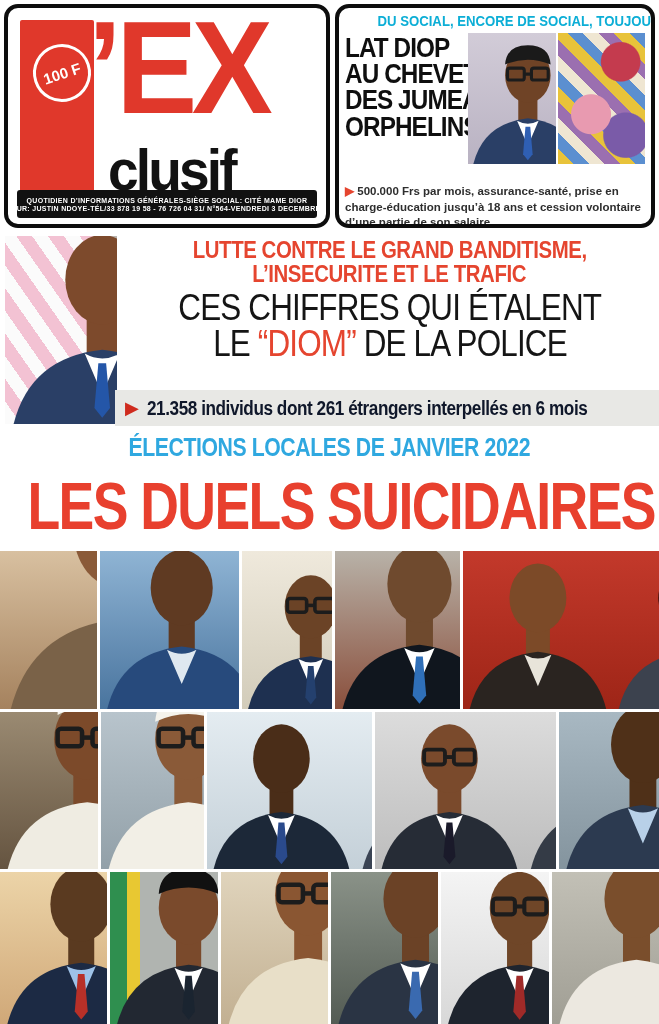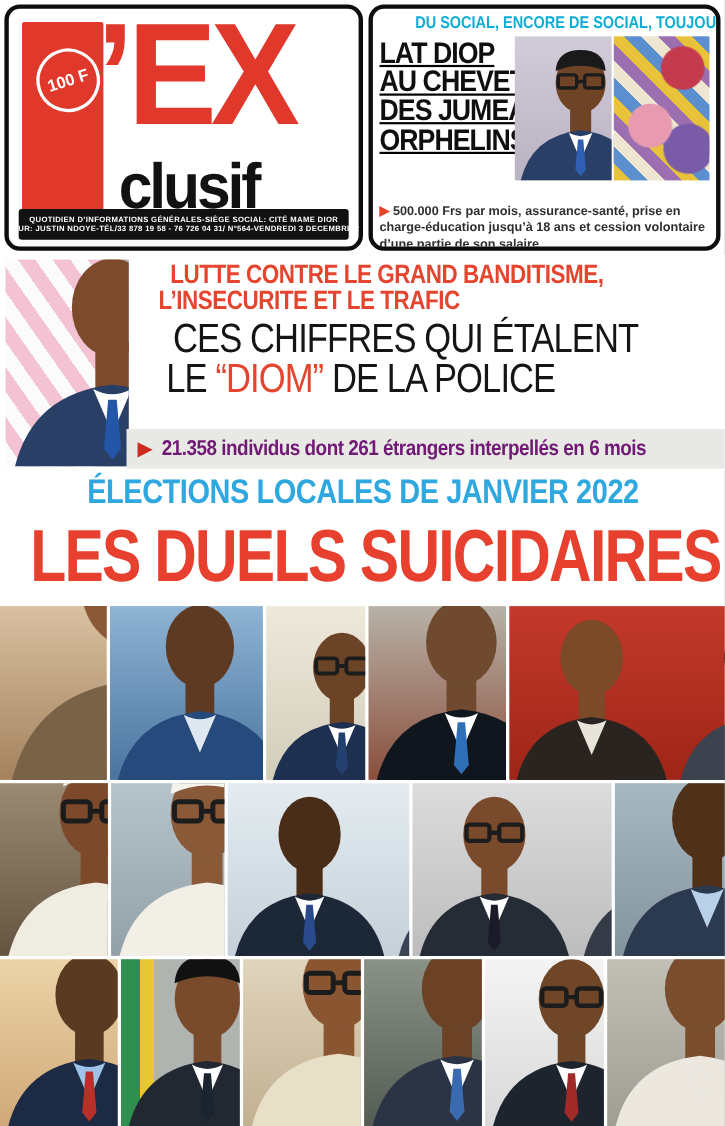--- a/index.html
+++ b/index.html
@@ -39,47 +39,47 @@
     border-radius:3px; color:#fff; display:flex; flex-direction:column;
     align-items:center; justify-content:center; gap:1px;
   }
   #masthead-bar div { font-size:7px; font-weight:bold; letter-spacing:.3px; white-space:nowrap; }
 
   #top-story {
     position:relative; flex:1; height:224px; background:#fff;
     border:4px solid #0d0d0d; border-radius:14px; overflow:hidden; padding:3px 6px;
   }
   #top-kicker { text-align:center; color:#0caed6; font-weight:bold; font-size:15.5px; margin-top:1px; }
-  #top-main { display:flex; margin-top:3px; height:131px;text-decoration:underline; }
+  #top-main { display:flex; margin-top:3px; height:131px; }
   #top-headline { width:41%; color:#0f0f0f; font-weight:bold; font-size:27px; line-height:.97; letter-spacing:-1px; padding-top:2px; }
   #top-headline div { transform:scaleX(.9); transform-origin:left; white-space:nowrap; }
   #top-photos { flex:1; display:flex; gap:2px; }
   #top-photos .photo { flex:1; }
   #top-sub { margin-top:20px; font-size:11.5px; font-weight:bold; color:#2e2e2e; line-height:1.3; }
   #top-sub .bullet { color:#e5452f; font-size:12px; margin-right:3px; }
 
   
   #mid { position:absolute; left:0; top:232px; width:659px; height:196px; background:#fff; }
   #mid-photo { position:absolute; left:5px; top:4px; width:112px; height:188px; }
-  #mid-content { margin-left:120px; text-align:left; padding-top:6px; }
+  #mid-content { margin-left:120px; text-align:center; padding-top:6px; }
   .mid-kicker { color:#e5452f; font-weight:bold; font-size:24px; line-height:1.02; letter-spacing:-.5px; }
   .mid-headline { color:#151515; font-weight:normal; font-size:37px; line-height:.98; letter-spacing:-1px; margin-top:3px; }
   .mid-headline .em { color:#e5452f; }
   #stat-band {
     position:absolute; left:115px; right:0; bottom:2px; height:36px; background:#e8e8e5;
     display:flex; align-items:center; padding-left:10px;
   }
   #stat-band .bullet { color:#cf2b1e; font-size:18px; margin-right:8px; }
-  #stat-band .stat { font-weight:bold; font-size:19.5px; color:#701a75; letter-spacing:-.5px; }
+  #stat-band .stat { font-weight:bold; font-size:19.5px; color:#0f172a; letter-spacing:-.5px; }
 
   
   #elections-kicker {
     position:absolute; left:0; top:428px; width:659px; height:38px;
     display:flex; align-items:center; justify-content:center;
-    color:#2fa8e0; font-weight:bold; font-size:31px; letter-spacing:-.5px;
+    color:#2fa8e0; font-weight:bold; font-size:25px; letter-spacing:-.5px;
   }
   #elections-headline {
     position:absolute; left:12px; top:462px; width:659px; height:86px;
     display:flex; align-items:center; justify-content:center;
     color:#e8402e; font-weight:bold; font-size:67px; letter-spacing:-2px;
   }
   #elections-headline .cond { transform:scaleX(.8); }
 
   
   .photo-row { position:absolute; left:0; width:659px; display:flex; gap:3px; background:#fff; }

